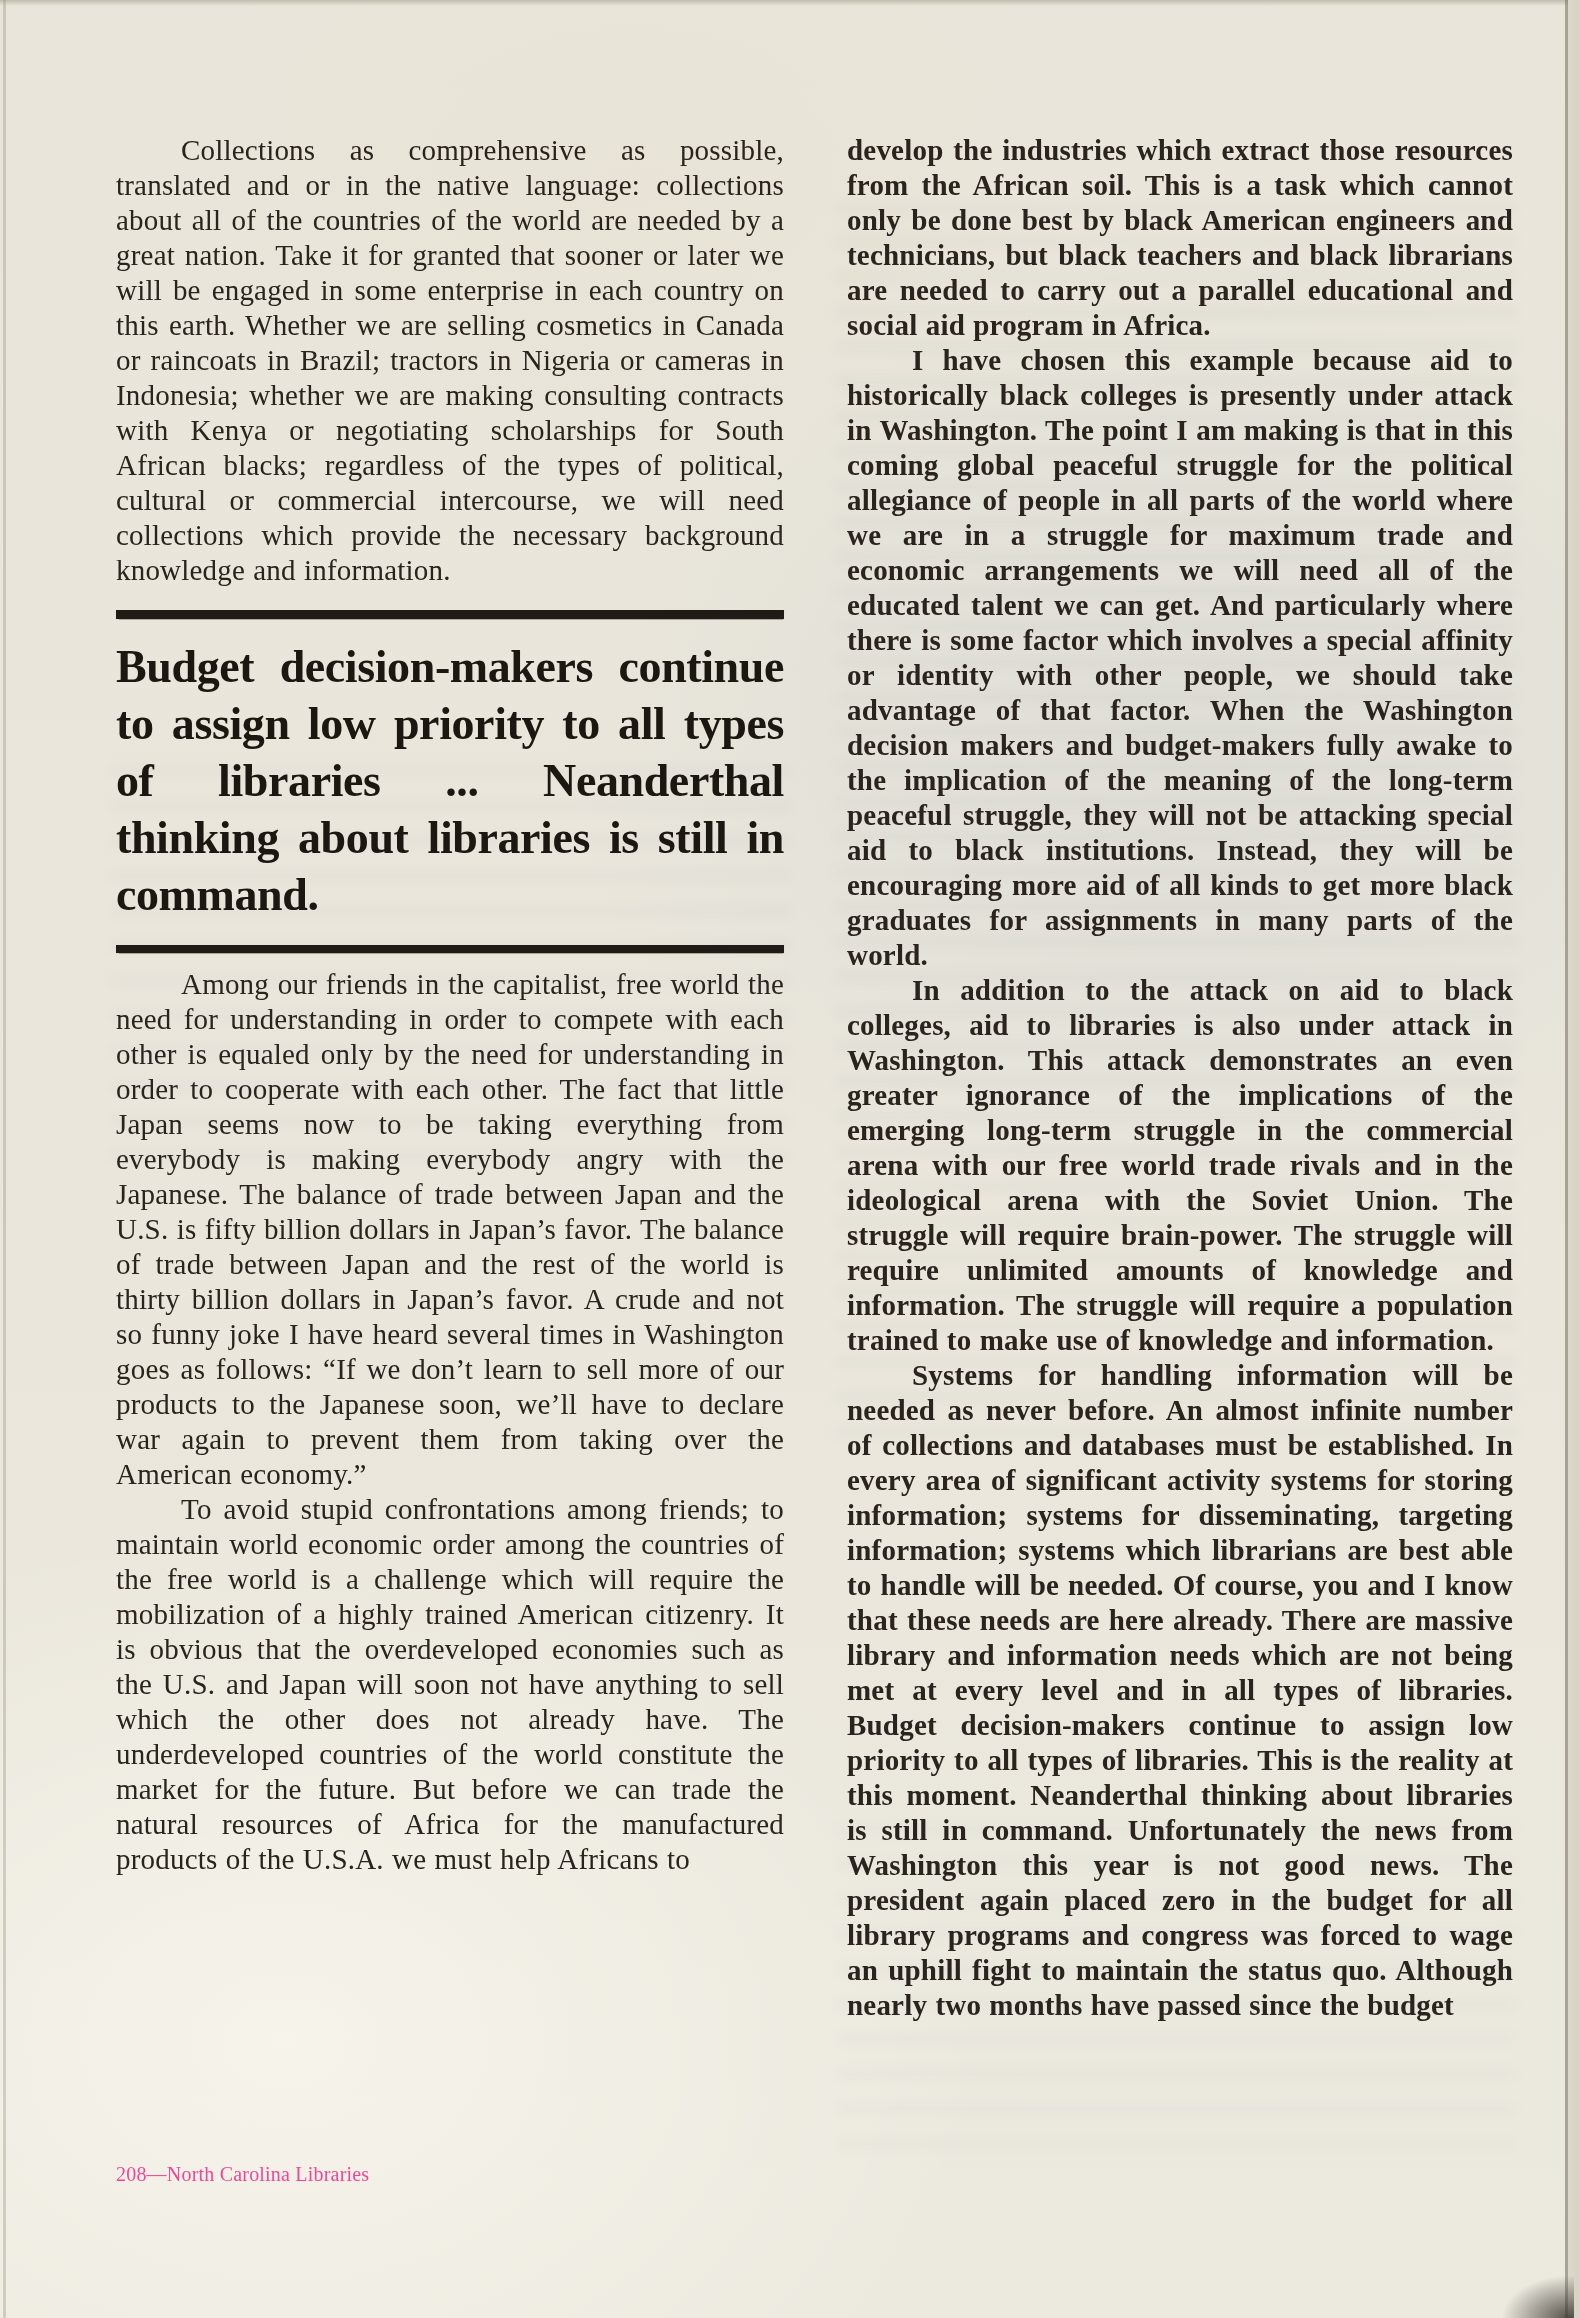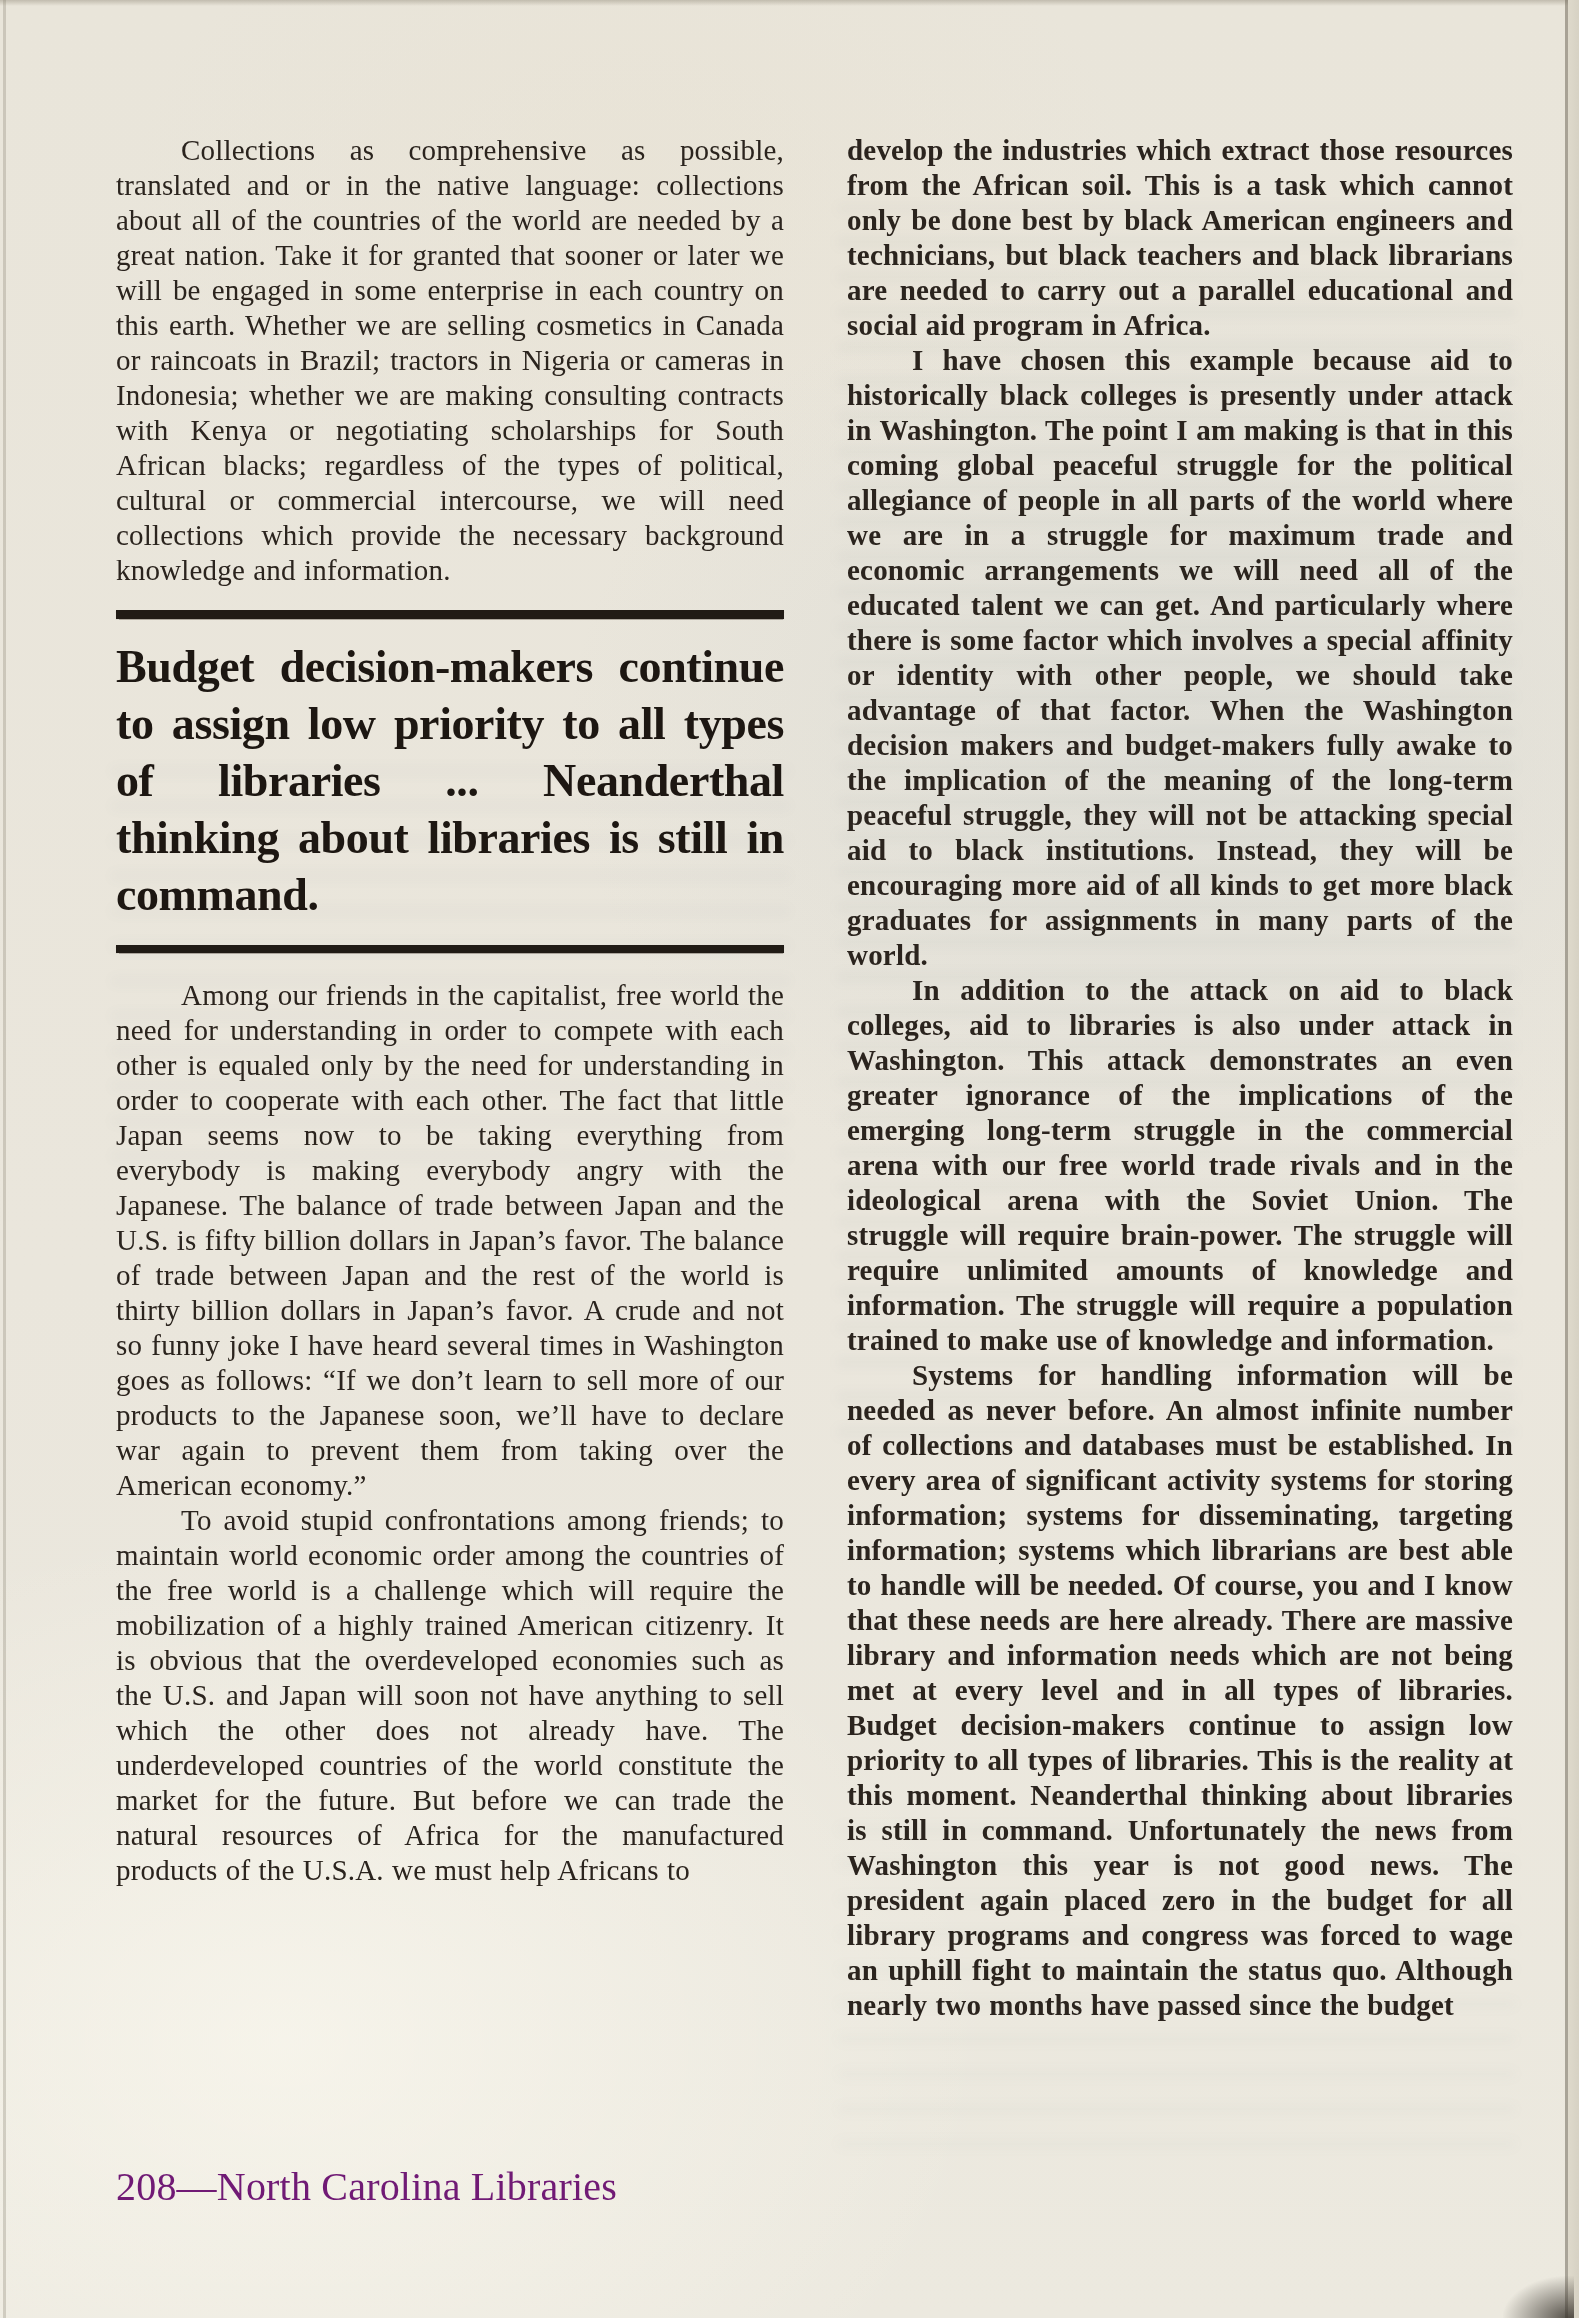--- a/index.html
+++ b/index.html
@@ -29,21 +29,21 @@
     word-spacing: 0.8px;
     hyphens: auto;
     -webkit-hyphens: auto;
   }
   .col p { margin: 0; }
   .col p.indent { text-indent: 65px; }
 
   .col-left  { left: 116px;  top: 133px; width: 668px; }
   .col-right { left: 847px; top: 133px; width: 666px; font-weight: bold; }
 
-  .pullquote { margin-top: 22px; margin-bottom: 25px; }
+  .pullquote { margin-top: 22px; margin-bottom: 14px; }
   .pq-rule {
     height: 8.7px;
     background: #211b15;
     box-shadow: 0 0.8px 0.8px rgba(60,50,40,0.35);
   }
   .pq-text {
     margin: 19px 0 22px 0;
     font-size: 46px;
     line-height: 57px;
     font-weight: 700;
@@ -53,23 +53,23 @@
     text-align: justify;
     text-indent: 0;
     hyphens: auto;
     -webkit-hyphens: auto;
   }
 
   .footer {
     position: absolute;
     left: 116px;
     top: 2163px;
-    font-size: 40px;
+    font-size: 20px;
     letter-spacing: 0.2px;
-    color: #701a75;
+    color: #ec4899;
   }
 
   
   .ghost {
     position: absolute;
     background: repeating-linear-gradient(
       0deg,
       rgba(110,122,128,0.10) 0px, rgba(110,122,128,0.10) 10.3px,
       rgba(110,122,128,0.0) 10.3px, rgba(110,122,128,0.0) 35px);
     filter: blur(5.5px);

